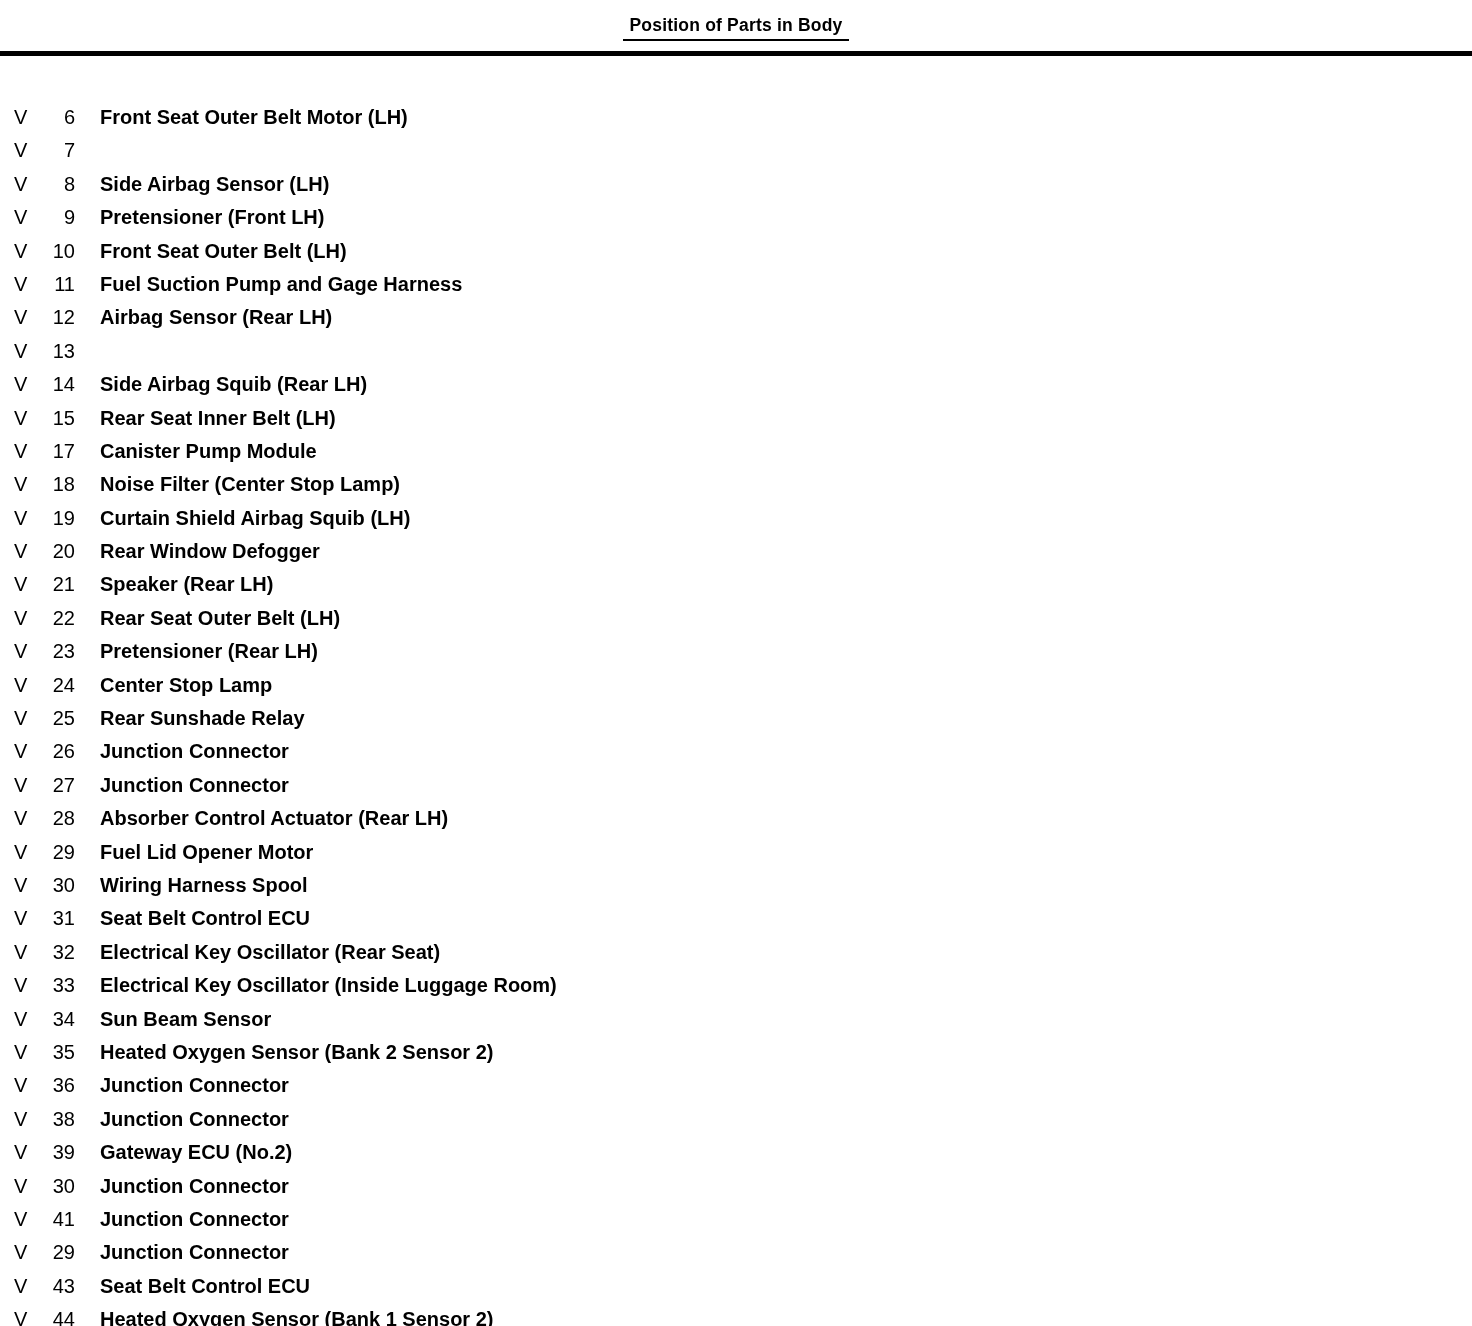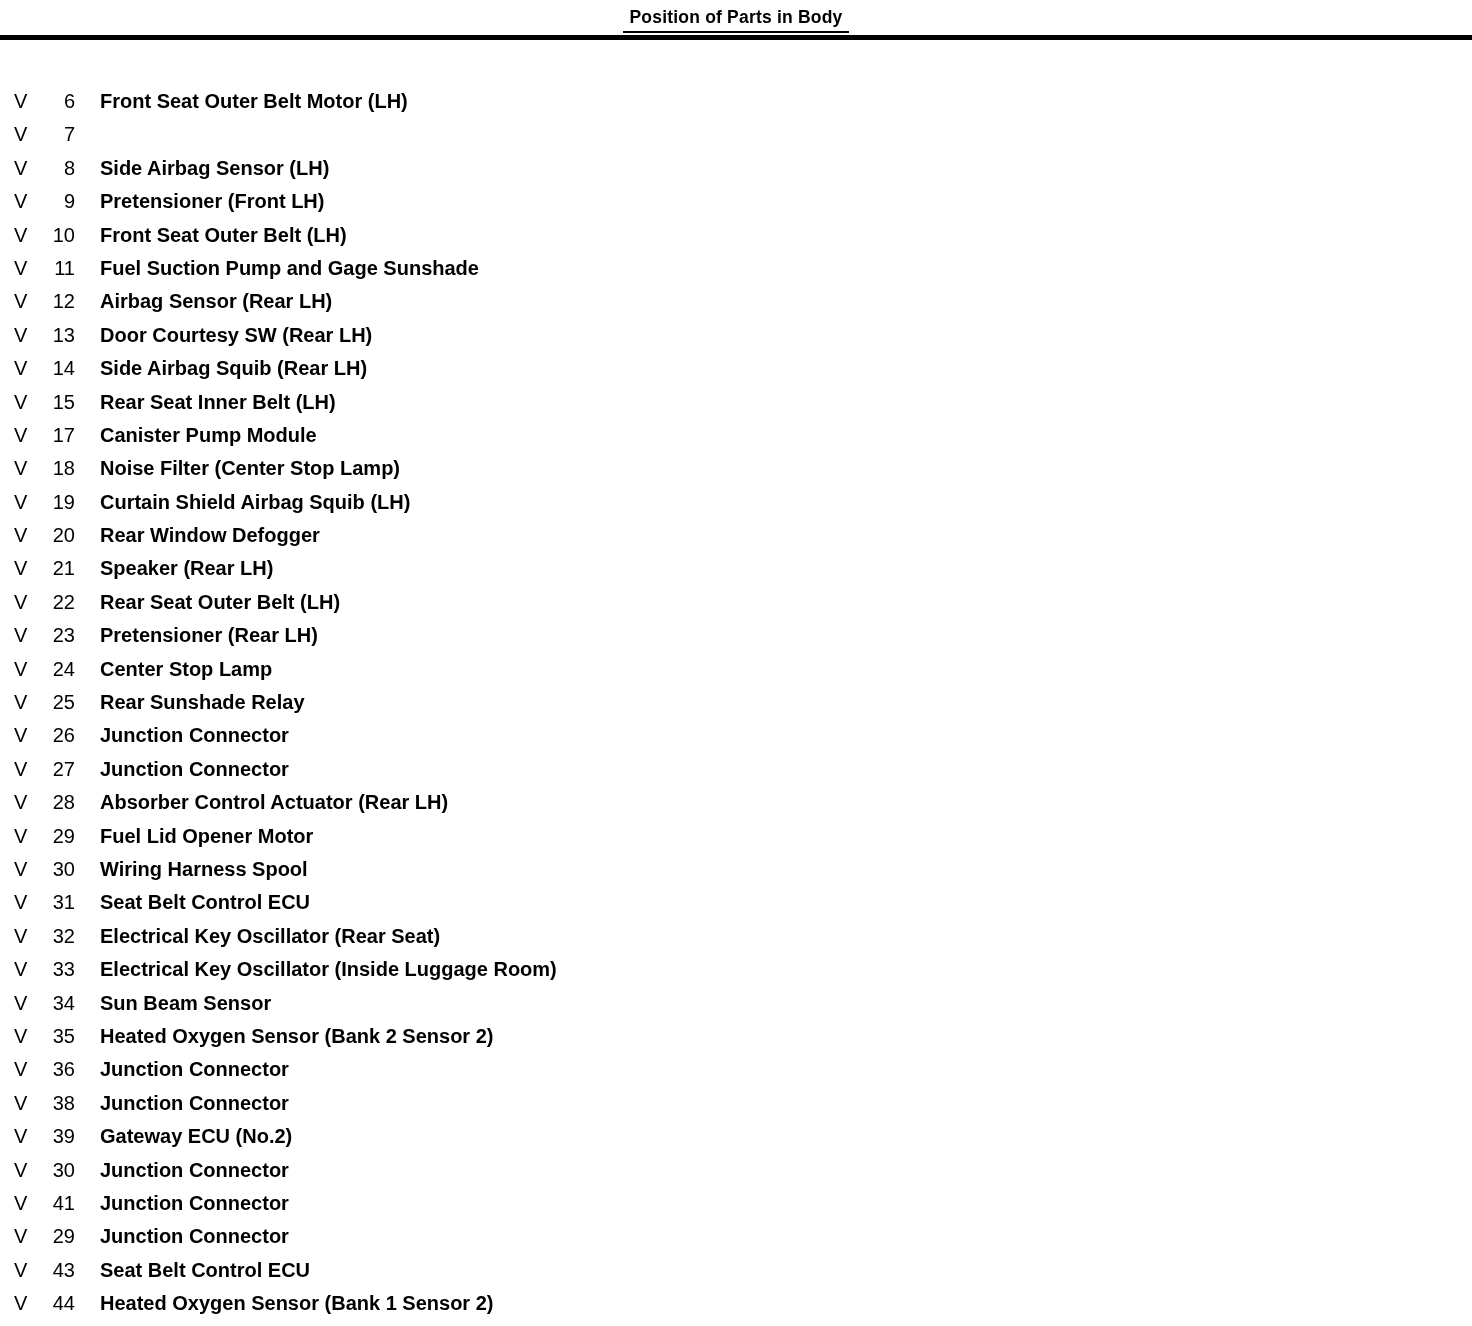--- a/index.html
+++ b/index.html
@@ -16,21 +16,21 @@
     height: 1326px;
     background: #ffffff;
     overflow: hidden;
   }
   .page-header {
     text-align: center;
     padding-top: 7px;
   }
   .page-title {
     display: inline-block;
-    margin: 0;
+    margin: 8px;
     font-size: 17.5px;
     font-weight: bold;
     letter-spacing: 0.2px;
     border-bottom: 2px solid #000;
     padding: 0 6px 3px 6px;
     text-align: right;
   }
   .thick-rule {
     width: 100%;
     height: 5px;
@@ -93,31 +93,30 @@
         <span class="part-name">Pretensioner (Front LH)</span>
       </div>
       <div class="part-row">
         <span class="part-code">V</span>
         <span class="part-number">10</span>
         <span class="part-name">Front Seat Outer Belt (LH)</span>
       </div>
       <div class="part-row">
         <span class="part-code">V</span>
         <span class="part-number">11</span>
-        <span class="part-name">Fuel Suction Pump and Gage Sunshade</span>
+        <span class="part-name">Fuel Suction Pump and Gage Harness</span>
       </div>
       <div class="part-row">
         <span class="part-code">V</span>
         <span class="part-number">12</span>
         <span class="part-name">Airbag Sensor (Rear LH)</span>
       </div>
       <div class="part-row">
         <span class="part-code">V</span>
         <span class="part-number">13</span>
-        <span class="part-name">Door Courtesy SW (Rear LH)</span>
       </div>
       <div class="part-row">
         <span class="part-code">V</span>
         <span class="part-number">14</span>
         <span class="part-name">Side Airbag Squib (Rear LH)</span>
       </div>
       <div class="part-row">
         <span class="part-code">V</span>
         <span class="part-number">15</span>
         <span class="part-name">Rear Seat Inner Belt (LH)</span>

